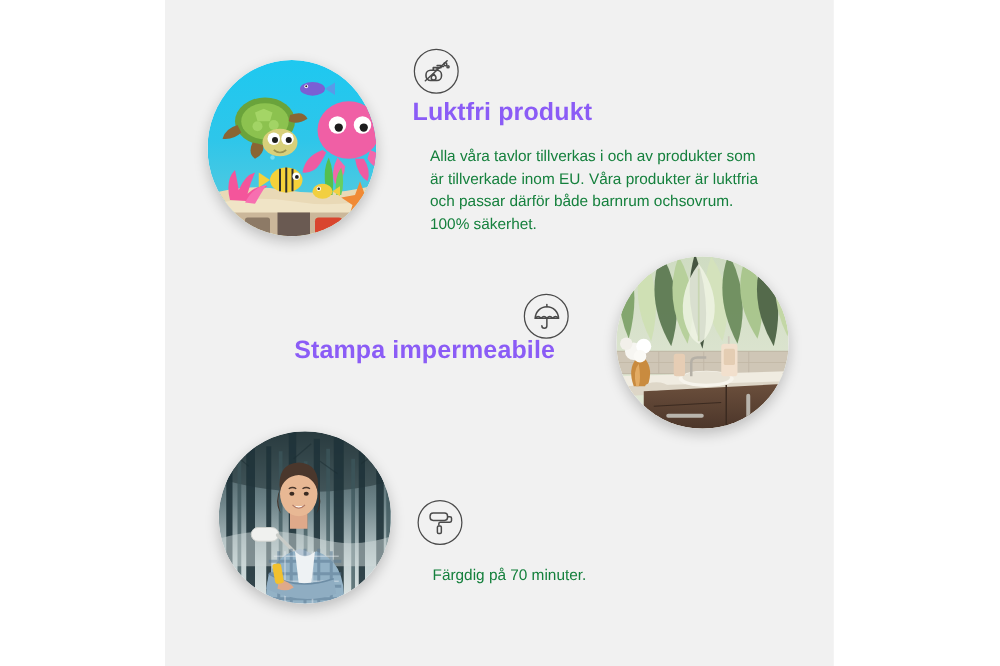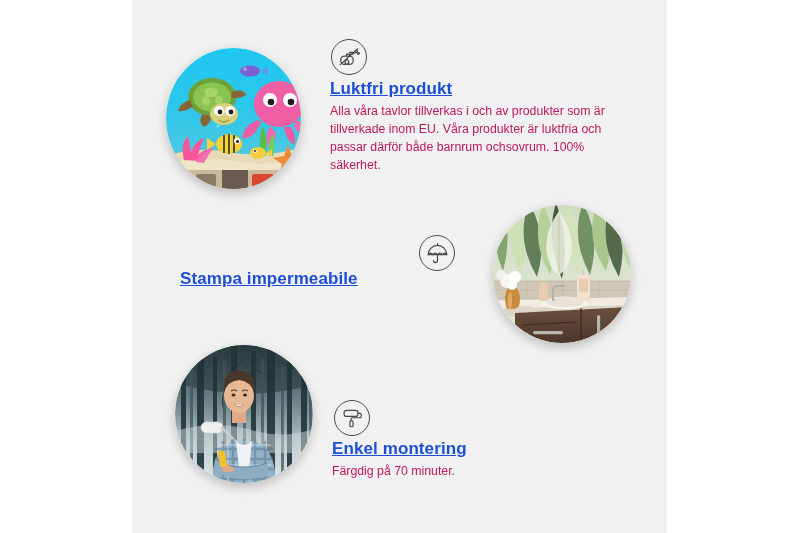--- a/index.html
+++ b/index.html
@@ -27,34 +27,33 @@
     width: 535px;
     height: 533px;
     background: #f1f1f1;
   }
 
   
   .feature-text {
     position: absolute;
   }
   .feature-title {
-    font-size: 17px;
+    font-size: 20px;
     font-weight: bold;
-    color: #1d4ed8;
+    color: #8b5cf6;
     letter-spacing: 0.1px;
     margin: 0 0 4px 0;
     line-height: 1.25;
     white-space: nowrap;
-    text-decoration: underline;
   }
   .feature-body {
     font-size: 12.3px;
-    color: #be185d;
+    color: #15803d;
     line-height: 1.46;
-    margin: 0;
+    margin: 14px;
   }
 
   
   .badge {
     position: absolute;
     width: 36px;
     height: 36px;
     border-radius: 50%;
     border: 1.3px solid #4a4a4a;
     box-sizing: border-box;
@@ -251,21 +250,21 @@
         <rect x="46" y="78" width="9" height="18" rx="2" fill="#e6cdb4"></rect>
         <rect x="84" y="70" width="13" height="26" rx="2.5" fill="#f2e0cd"></rect>
         <rect x="86" y="74" width="9" height="13" rx="1.5" fill="#e4cdb3"></rect>
         <path d="M90 70 v-6" stroke="#cfcabe" stroke-width="1.4"></path>
 
         <ellipse cx="32" cy="104" rx="9" ry="3.2" fill="#ded7c8"></ellipse>
       </svg>
     </div>
   </div>
 
-  <div class="feature-text" style="left:180px; top:268px; width:280px; ">
+  <div class="feature-text" style="left:164px; top:268px; width:280px; text-align:right;">
     <div class="feature-title">Stampa impermeabile</div>
   </div>
 
   <div class="badge" style="left:419px; top:235px;">
     <svg width="23" height="23" viewBox="0 0 24 24" fill="none" stroke="#4a4a4a" stroke-width="1.25" stroke-linecap="round" stroke-linejoin="round">
       <path d="M2.3 13.2 a9.7 9.7 0 0 1 19.4 0 z"></path>
       <path d="M2.3 13.2 q2.4 -3.0 4.85 0 q2.43 -3.0 4.85 0 q2.42 -3.0 4.85 0 q2.42 -3.0 4.85 0"></path>
       <path d="M12 13.2 v6.2 a2.1 2.1 0 0 1 -4.2 0"></path>
       <path d="M12 3.5 v-1.8"></path>
     </svg>
@@ -344,21 +343,20 @@
         <path d="M56 46 q3 -2 6 0 M67 46 q3 -2 6 0" stroke="#4a372c" stroke-width="1.2" fill="none"></path>
         <ellipse cx="58.5" cy="50" rx="2" ry="1.6" fill="#3a2b22"></ellipse>
         <ellipse cx="70" cy="50" rx="2" ry="1.6" fill="#3a2b22"></ellipse>
         <path d="M59 59 q5 5 10 0 q-5 2 -10 0 z" fill="#ffffff"></path>
         <path d="M59 59 q5 5 10 0" stroke="#b37b66" stroke-width="0.9" fill="none"></path>
       </svg>
     </div>
   </div>
 
   <div class="feature-text" style="left:332px; top:438px; width:290px; text-align:left;">
-    <div class="feature-title">Enkel montering</div>
     <div class="feature-body">Färgdig på 70 minuter.</div>
   </div>
 
   <div class="badge" style="left:334px; top:400px;">
     <svg width="23" height="23" viewBox="0 0 24 24" fill="none" stroke="#4a4a4a" stroke-width="1.25" stroke-linecap="round" stroke-linejoin="round">
       <rect x="3.2" y="3.6" width="14.6" height="6.2" rx="2.6"></rect>
       <path d="M17.8 6.7 h2.0 a1.3 1.3 0 0 1 1.3 1.3 v1.9 a1.3 1.3 0 0 1 -1.3 1.3 h-8.0
                a1.3 1.3 0 0 0 -1.3 1.3 v1.1"></path>
       <rect x="9.3" y="14.5" width="3.3" height="6.1" rx="1.0"></rect>
     </svg>

